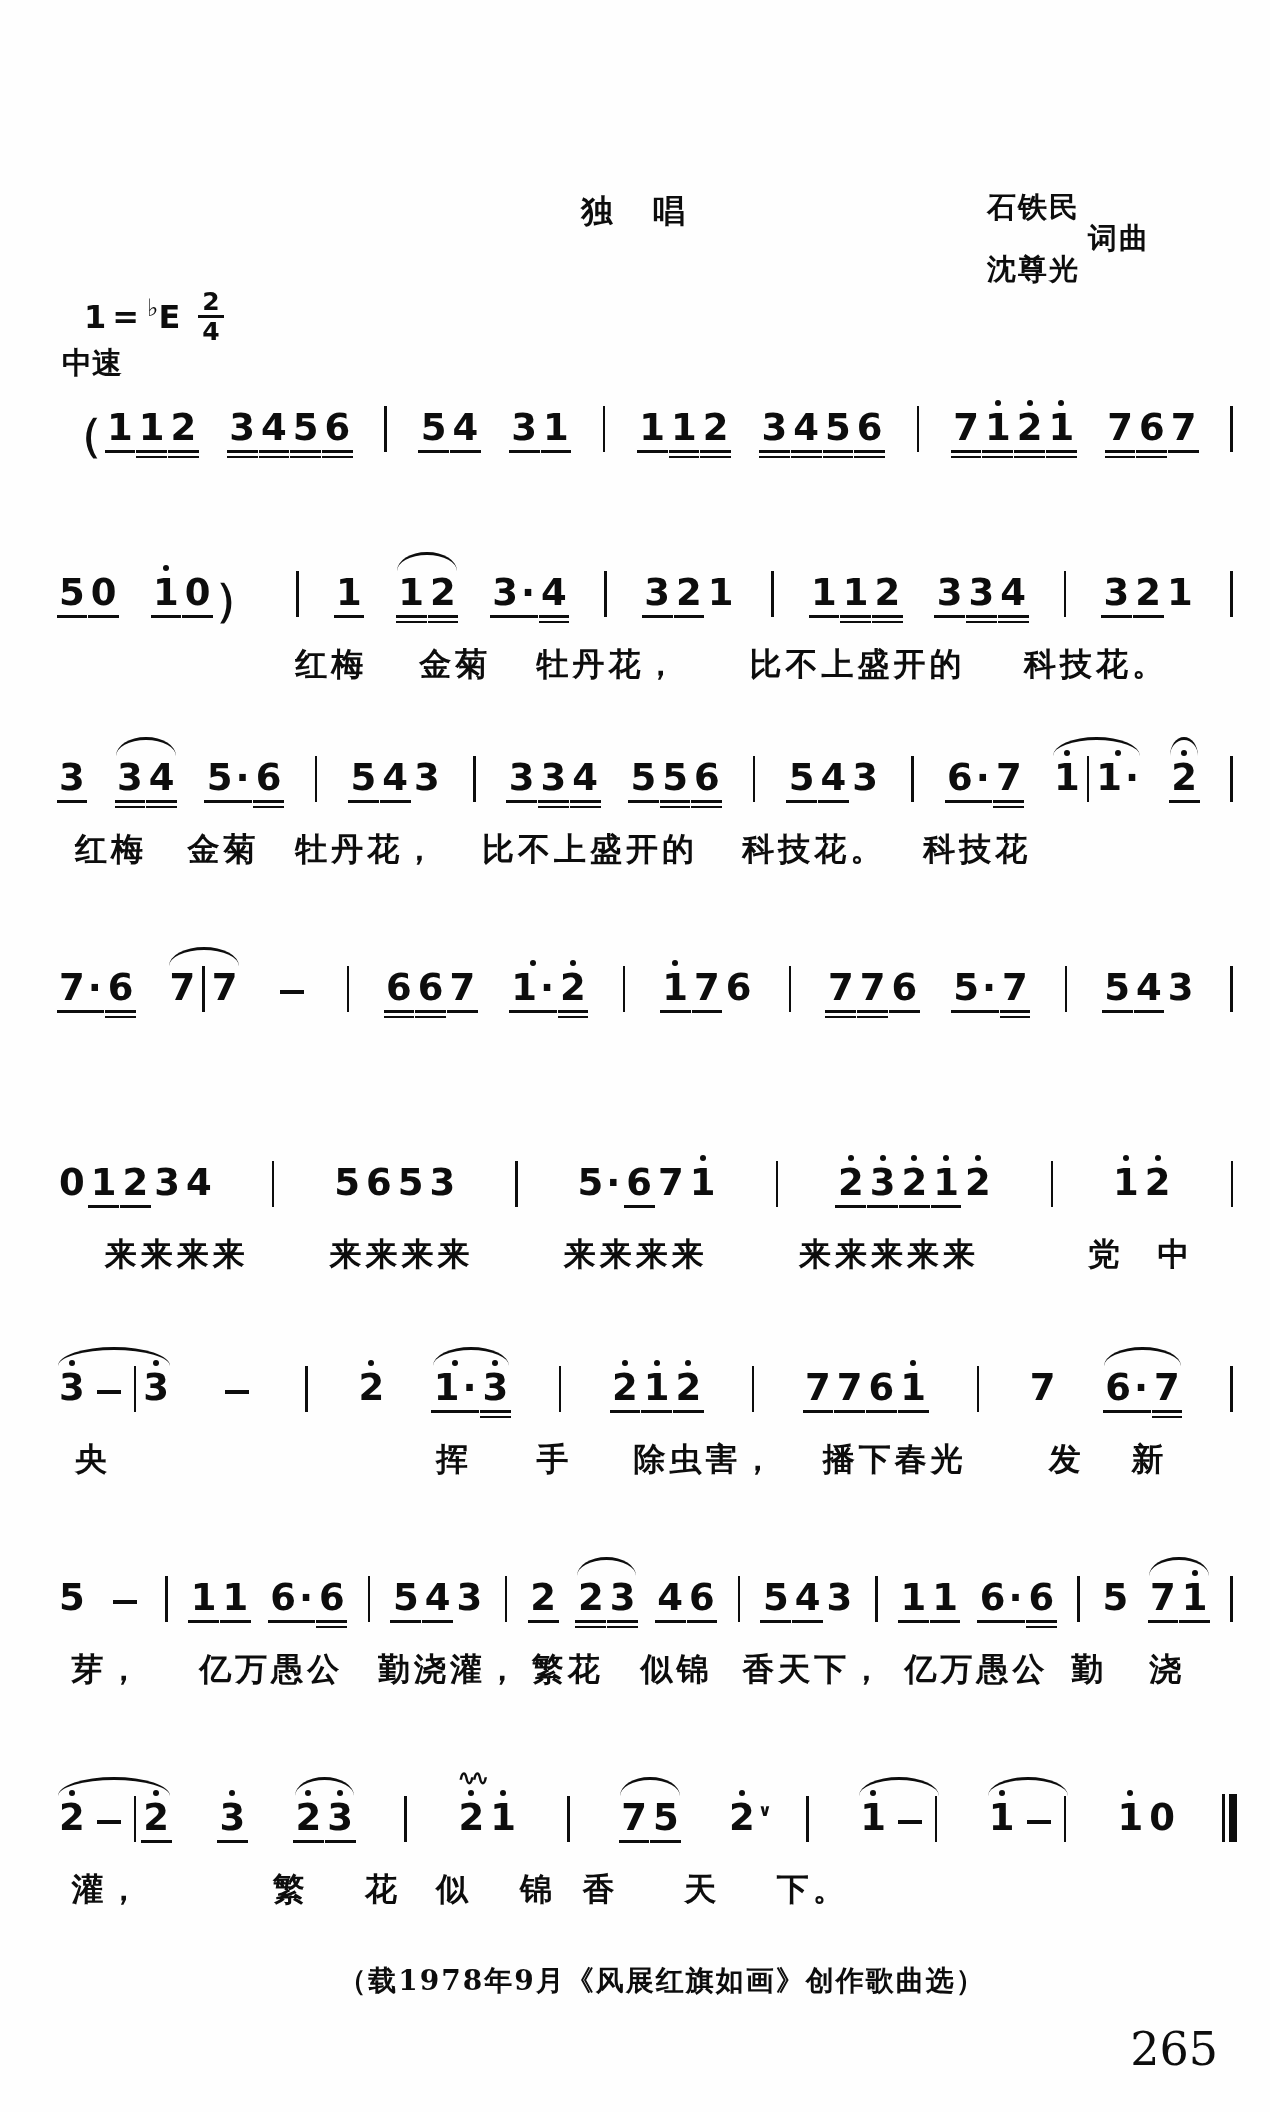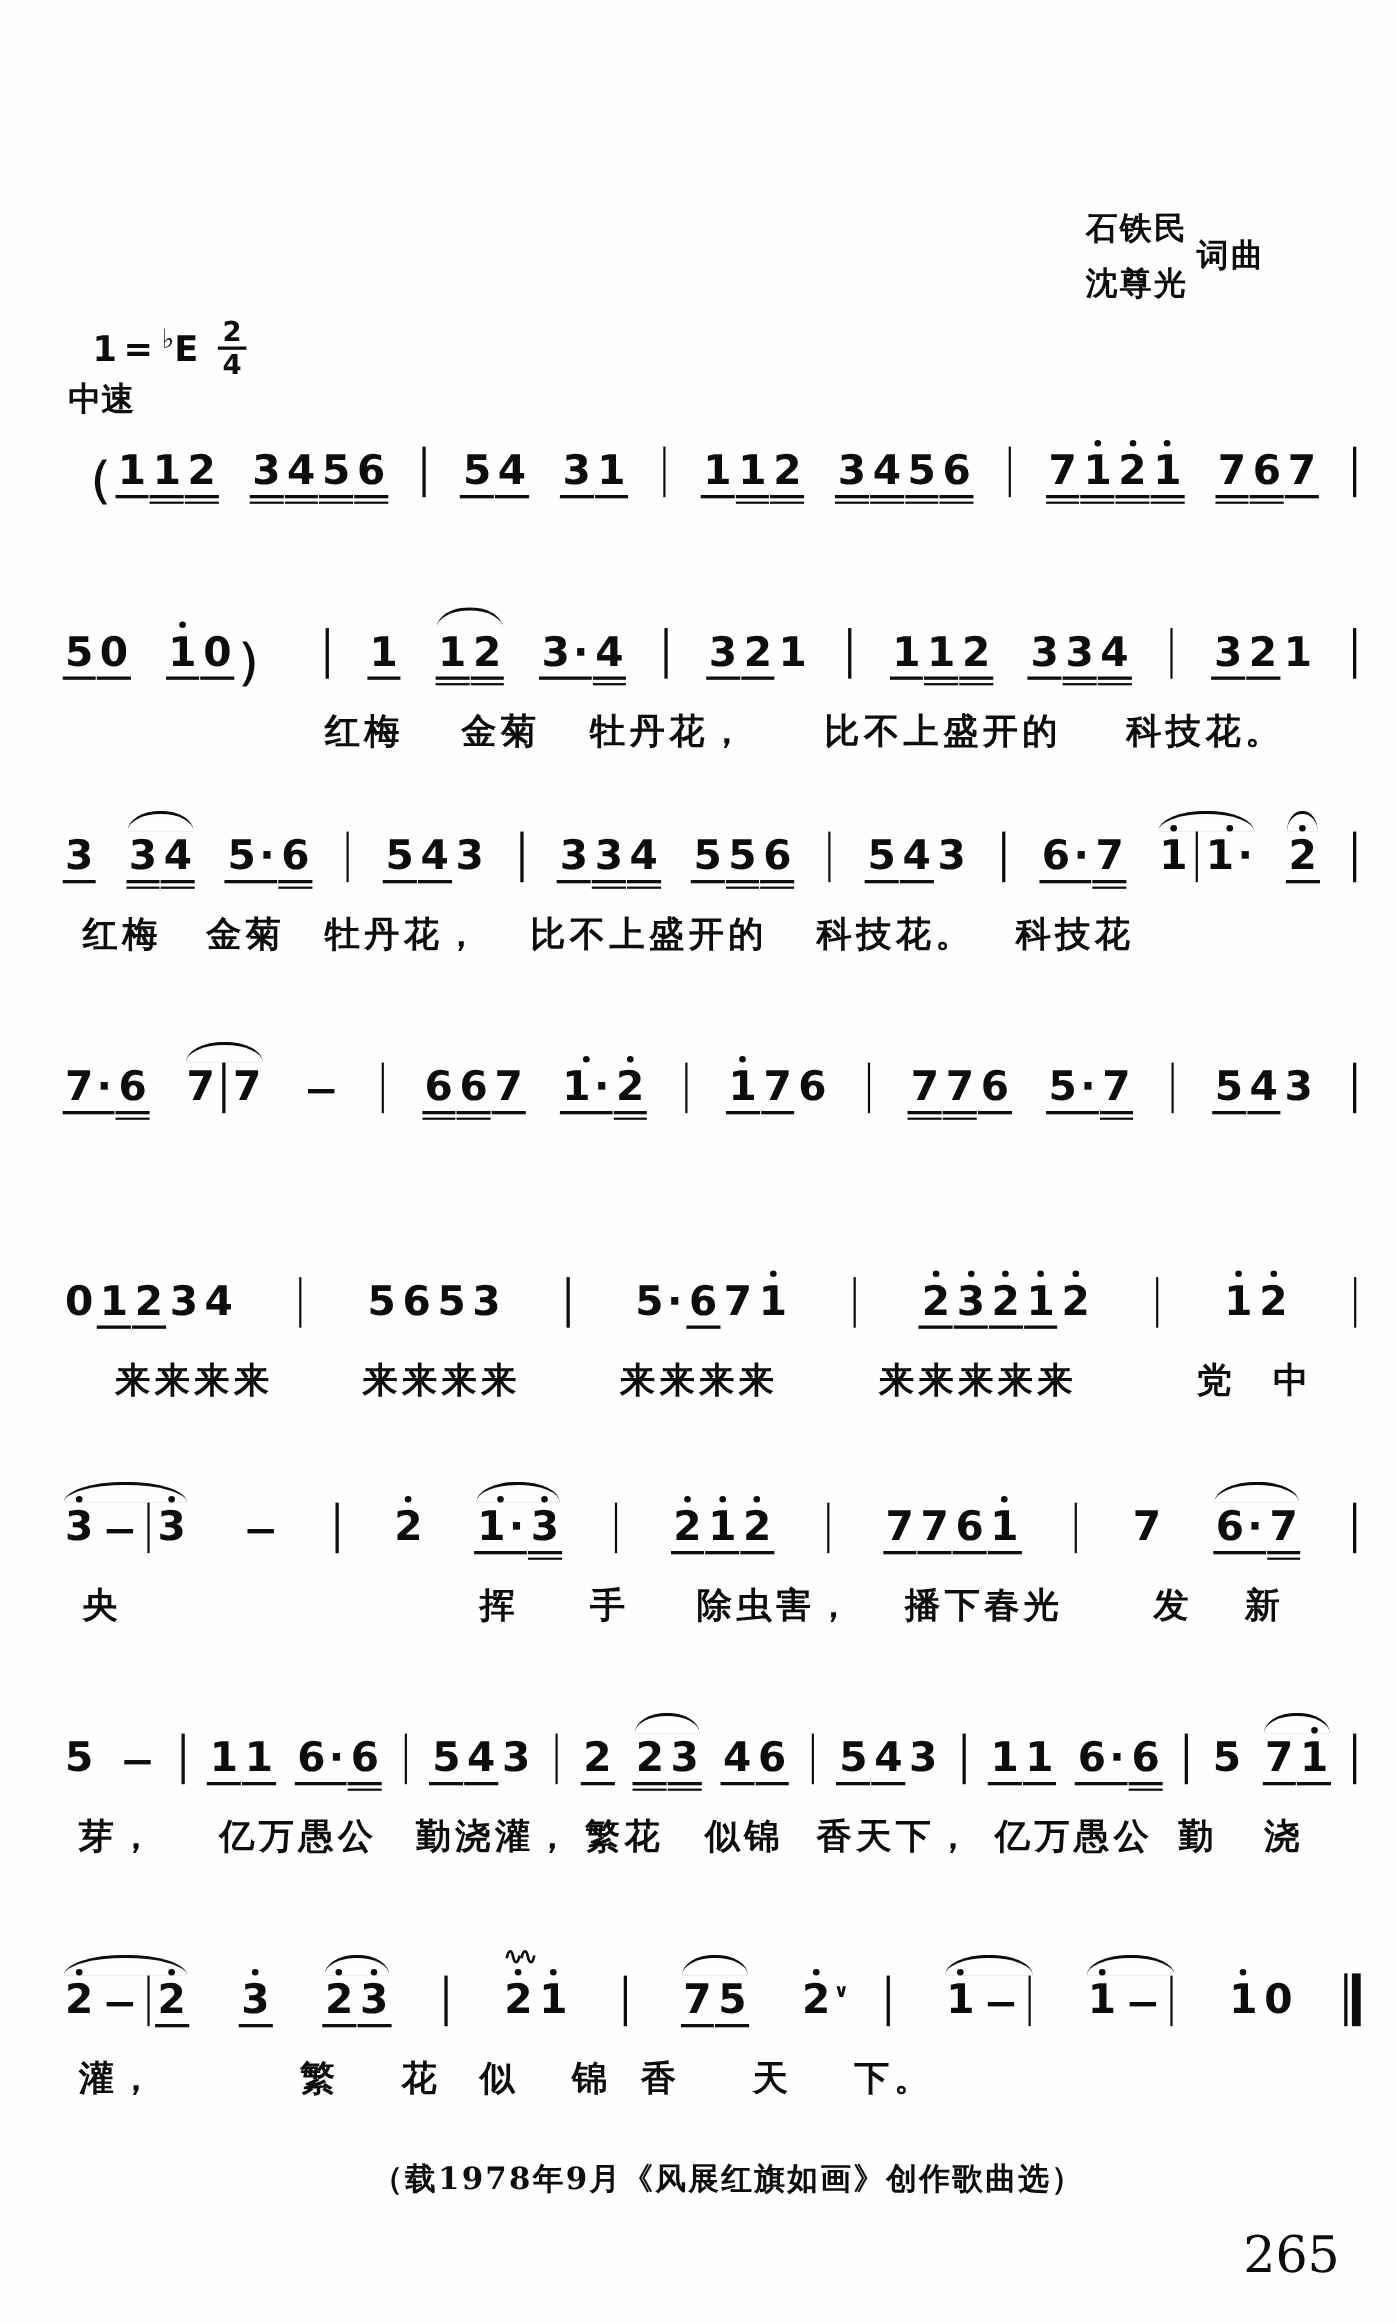--- a/index.html
+++ b/index.html
@@ -13,21 +13,21 @@
   
   .keysig{position:absolute;top:288px;left:84px;display:flex;align-items:center;
           font-family:"DejaVu Sans",sans-serif;font-weight:700;font-size:32px;}
   .keysig .flat{font-size:24px;position:relative;top:-9px;margin-left:8px;}
   .keysig .eq{margin-left:6px;}
   .timesig{display:inline-flex;flex-direction:column;align-items:center;margin-left:18px;
            font-size:25px;line-height:27px;}
   .timesig .top{border-bottom:3px solid #0d0d0d;padding:0 4px 0;}
   .tempo{position:absolute;top:343px;left:62px;font-size:30px;font-weight:700;}
   .credits{position:absolute;top:188px;right:120px;display:flex;align-items:center;font-size:29px;font-weight:600;}
-  .credits .names{display:flex;flex-direction:column;gap:10px;letter-spacing:2px;}
+  .credits .names{display:flex;flex-direction:column;gap:22px;letter-spacing:2px;}
   .credits .suffix{margin-left:8px;letter-spacing:2px;}
   
   .line{position:absolute;left:55px;right:32px;}
   .notes{display:flex;justify-content:space-between;align-items:flex-end;min-height:78px;}
   .unit{display:inline-flex;align-items:flex-end;position:relative;padding:0 1px;}
   .arc{position:absolute;left:3px;right:3px;top:-9px;height:16px;
        border-top:3px solid #0d0d0d;border-radius:50% 50% 0 0 / 100% 100% 0 0;}
   .tok{display:inline-flex;flex-direction:column;align-items:center;margin:0 3px;position:relative;}
   .above{height:13px;display:flex;align-items:center;justify-content:center;}
   .hidot{width:6px;height:6px;border-radius:50%;background:#0d0d0d;}
@@ -50,20 +50,21 @@
   .lyrics span{position:absolute;top:0;white-space:nowrap;letter-spacing:4px;}
   
   .source{position:absolute;top:1962px;left:0;right:16px;text-align:center;padding-left:70px;
           font-size:28px;font-weight:600;letter-spacing:2px;}
   .pagenum{position:absolute;top:2022px;right:52px;font-size:46px;font-family:"DejaVu Serif",serif;}
 </style>
 </head>
 <body>
 
 <div class="page">
+  <div class="subtitle">独　唱</div>
 
   <div class="keysig">
     <span>1</span>
     <span class="eq">=</span>
     <span class="flat">♭</span>
     <span>E</span>
     <span class="timesig">
       <span class="top">2</span>
       <span>4</span>
     </span>

